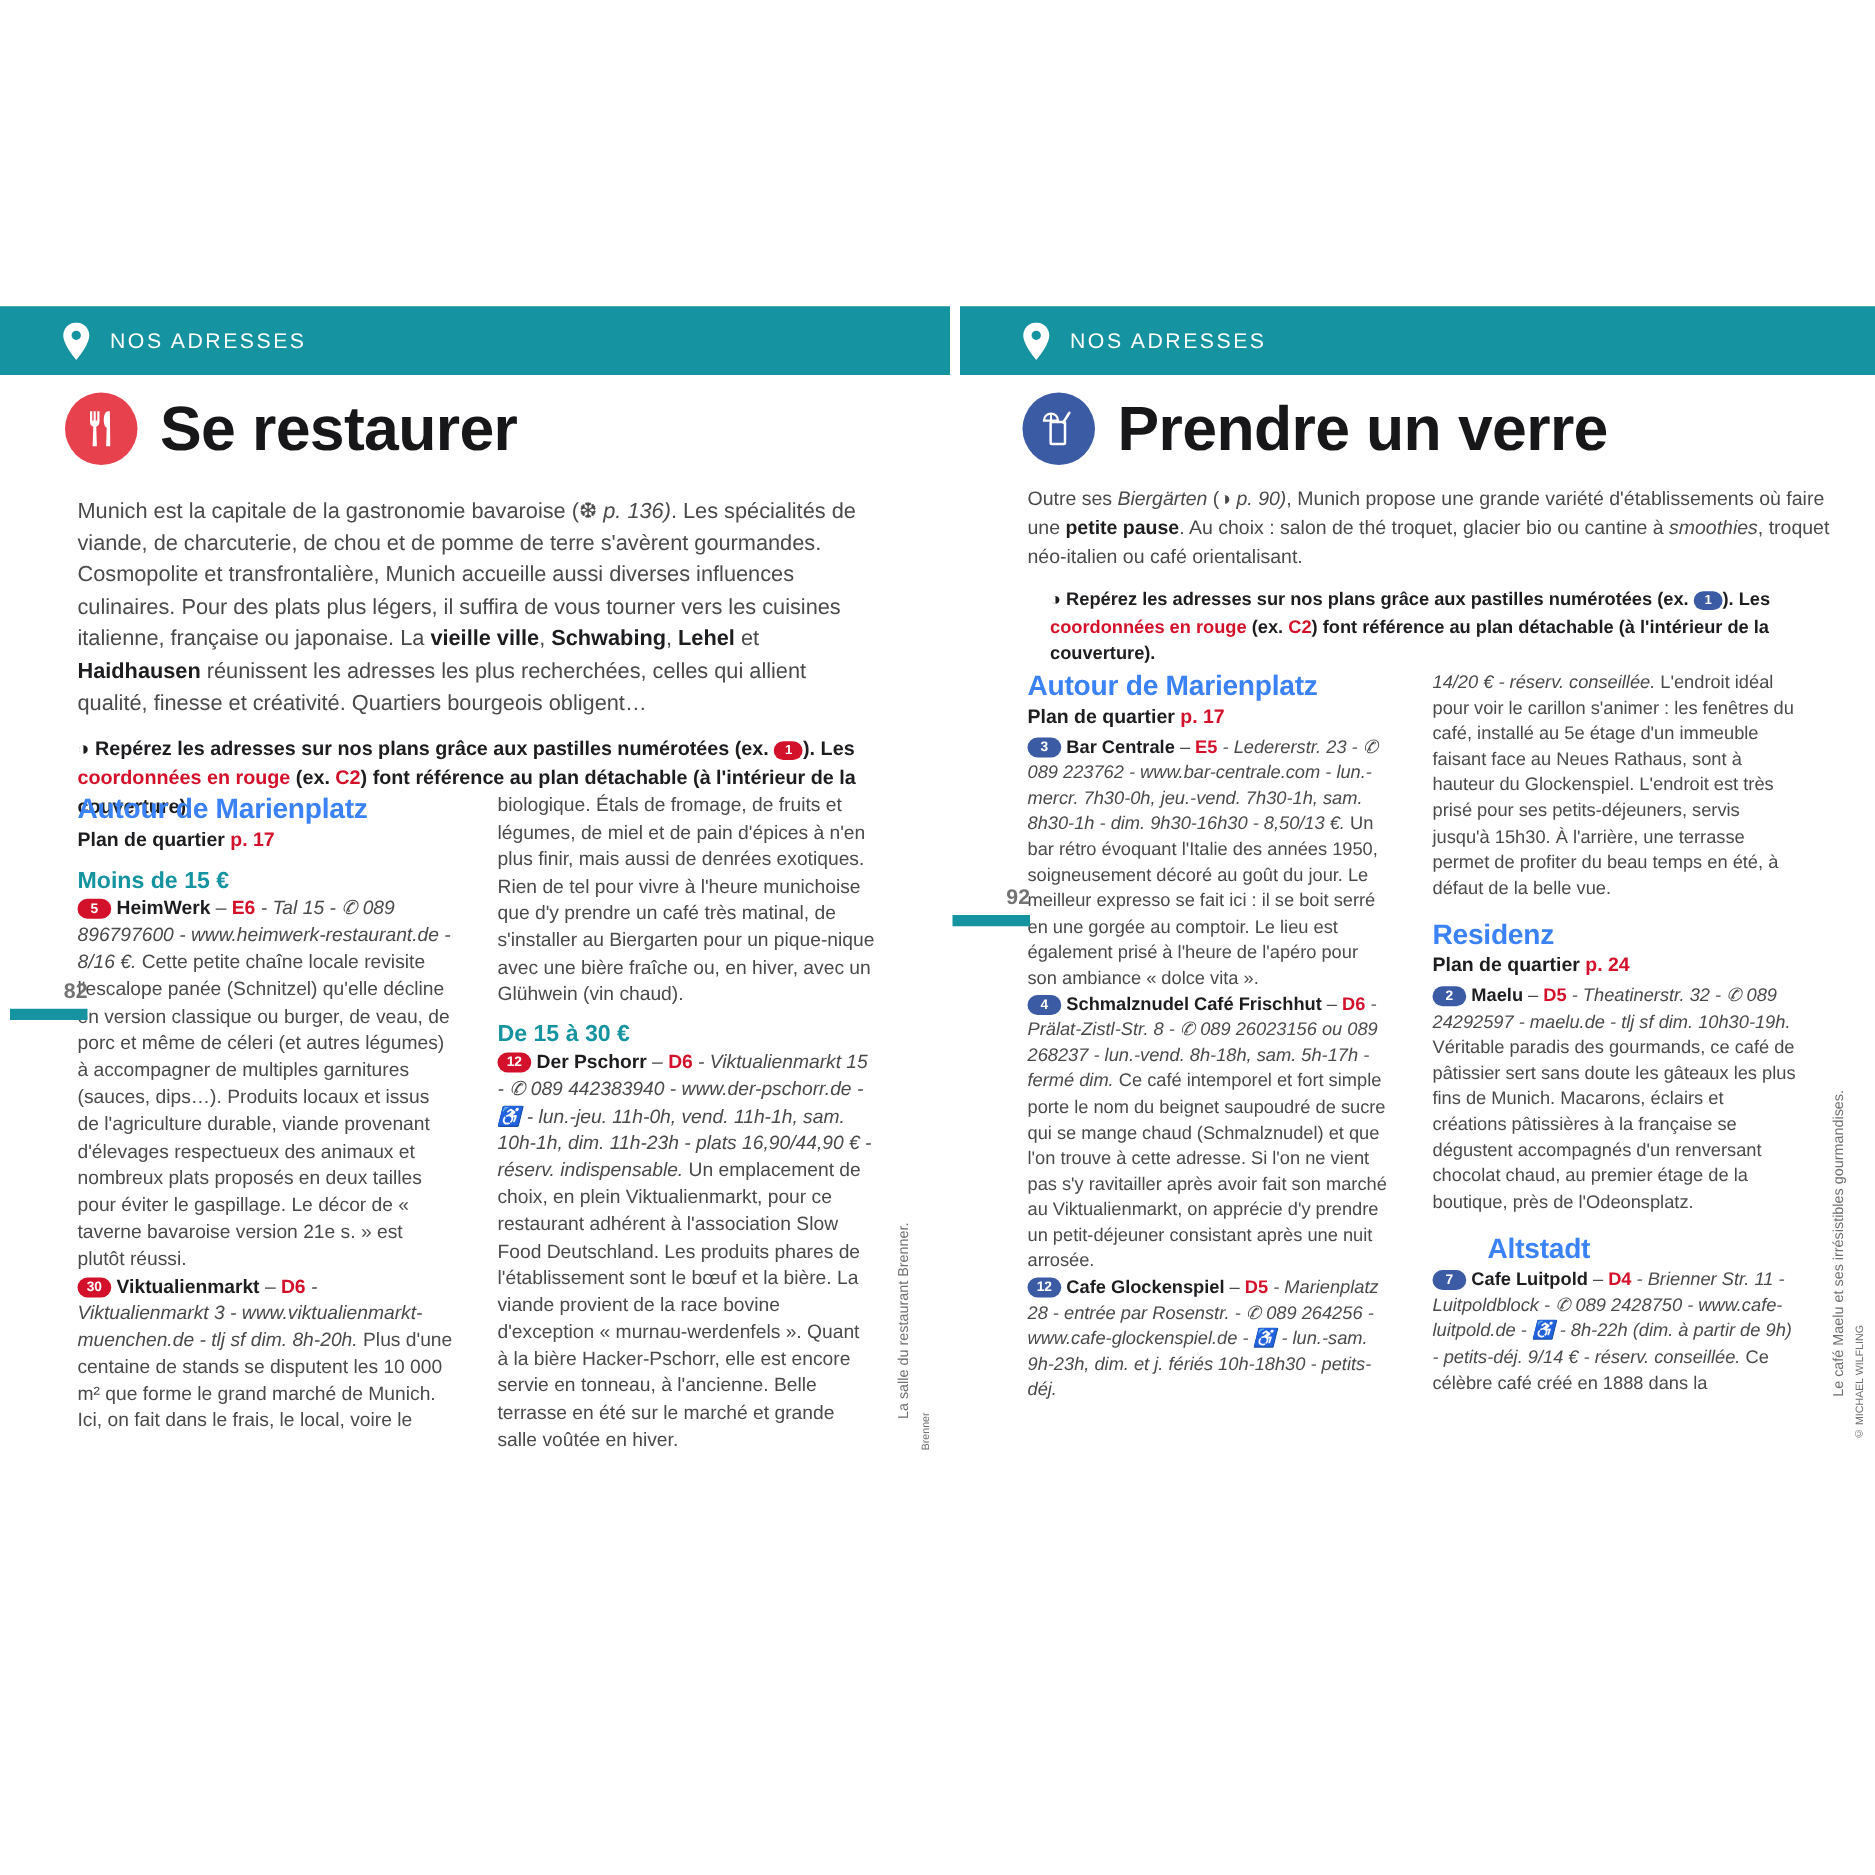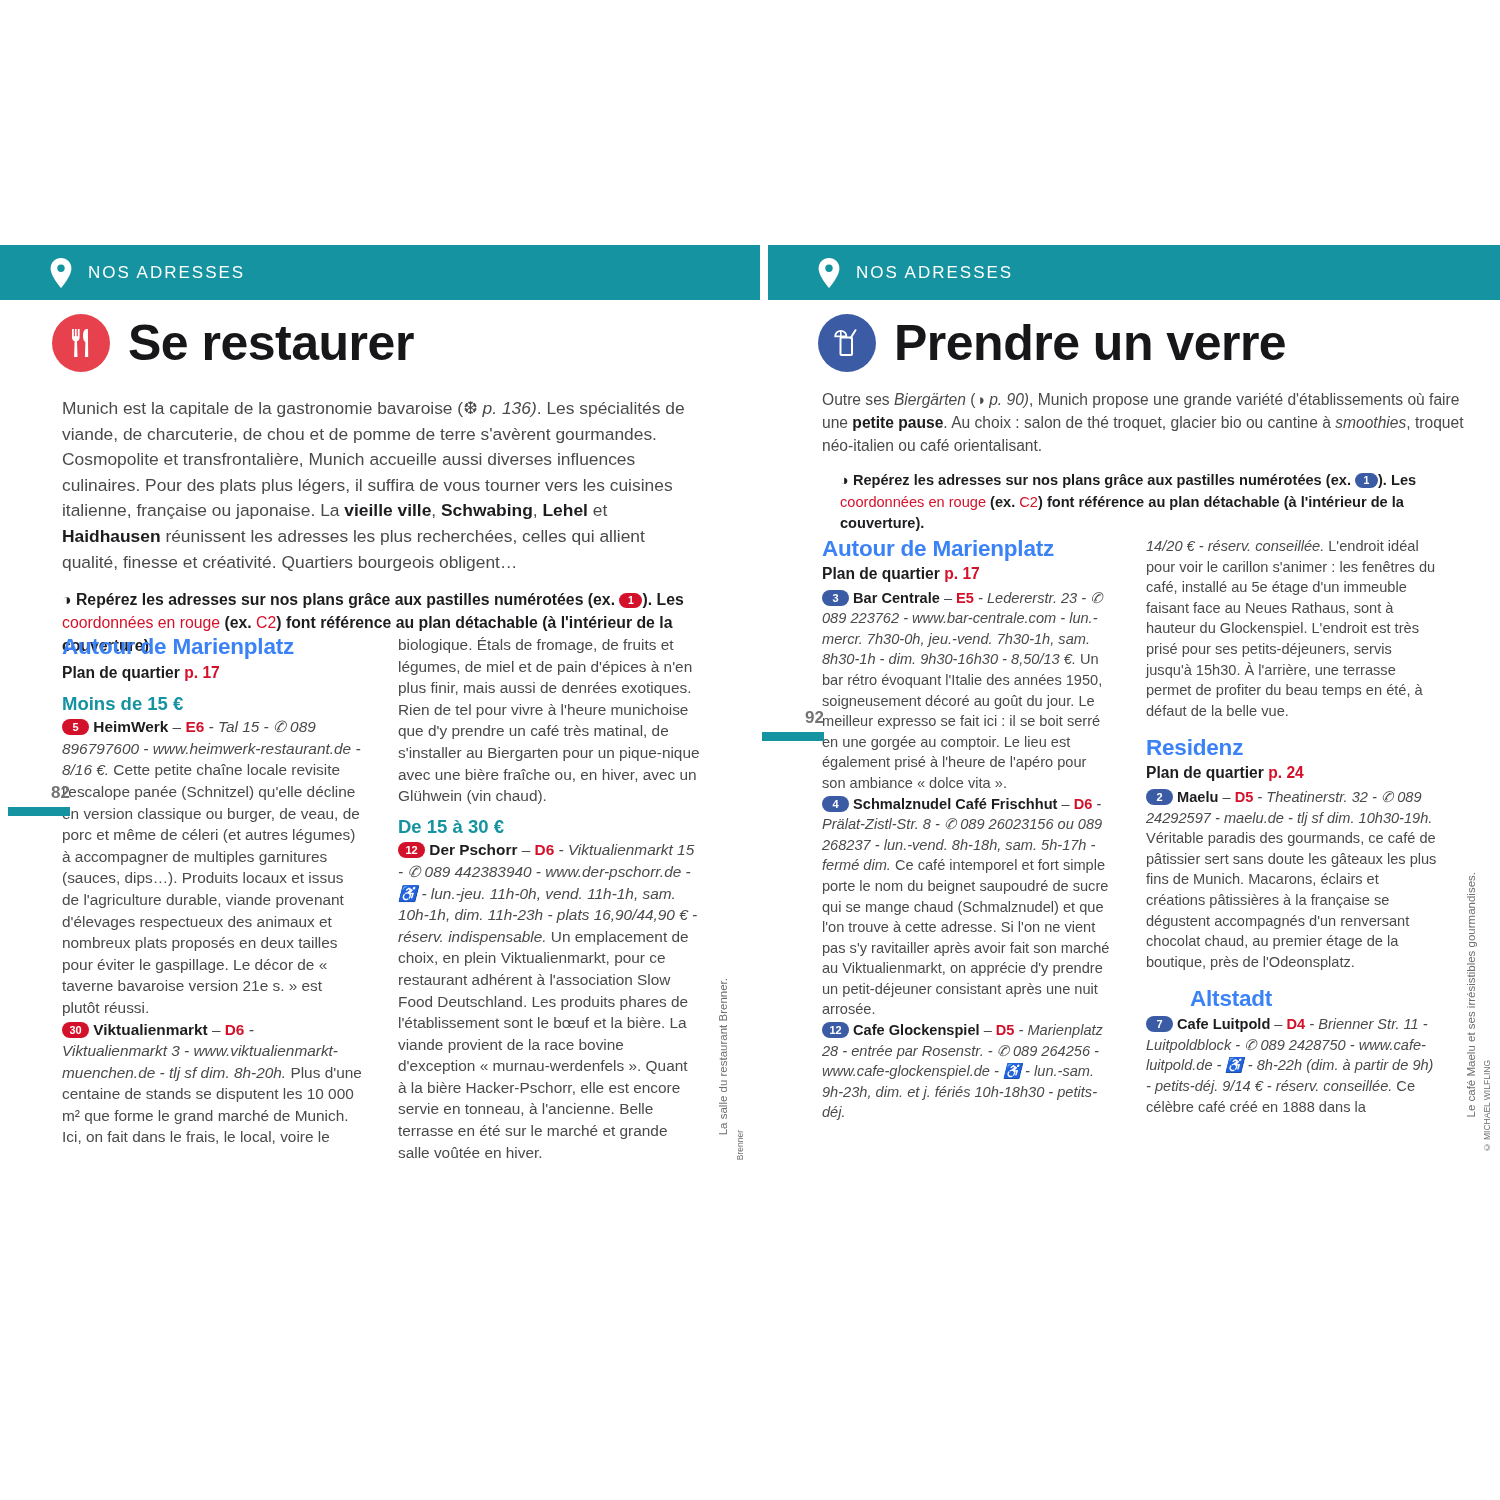--- a/index.html
+++ b/index.html
@@ -46,21 +46,21 @@
   .intro p{margin:0 0 0 0;}
   .intro .lead{font-size:17.4px;line-height:25.6px;}
   .intro .lead.small{font-size:15.6px;line-height:23px;}
   .intro .note{
     font-size:15.8px;line-height:23px;font-weight:700;color:#1d1d20;
     margin-top:13px;
   }
   .intro .note.sm{font-size:14.6px;line-height:21.5px;}
   b{font-weight:700;color:#1d1d20;}
   i,em{font-style:italic;}
-  .red{color:#d4112a;font-weight:400;}
+  .red{color:#d4112a;font-weight:700;}
 
   
   .col{position:absolute;font-size:15.4px;line-height:21.6px;color:#4a4a4a;}
   .col.sm{font-size:14.6px;line-height:20.6px;}
   .col p{margin:0;}
   .h-area{
     color:#3b82f6;font-size:22.5px;font-weight:700;line-height:26px;
     margin:0 0 2px 0;letter-spacing:-0.2px;
   }
   .h-plan{font-size:15.6px;font-weight:700;color:#1d1d20;margin:0 0 3px 0;}

